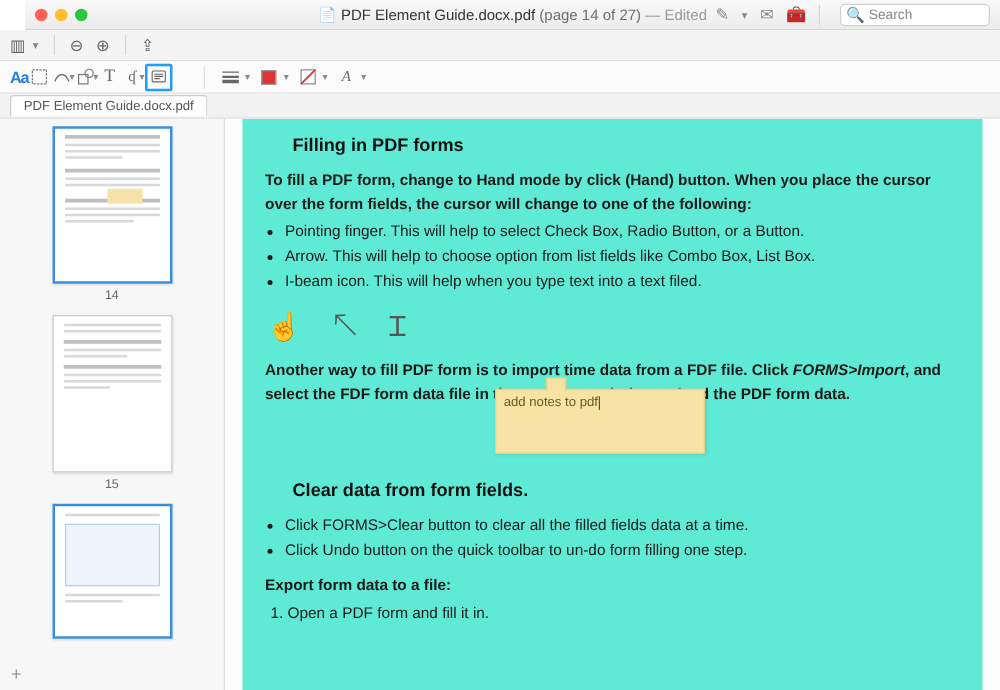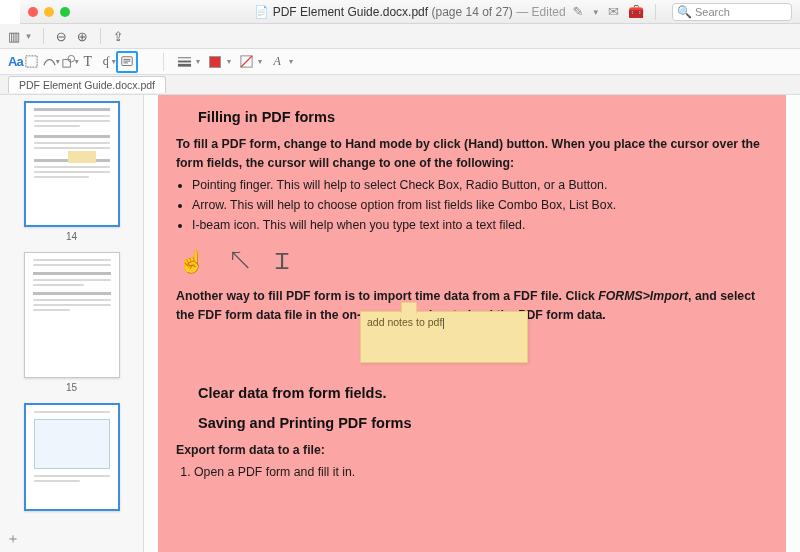--- a/index.html
+++ b/index.html
@@ -38,32 +38,32 @@
   .vsep { width:1px; height:18px; background:#dedede; margin:0 3px;}
   .swatch { width:12px; height:12px; border:1px solid #999; }
   .swatch.red { background:#d33; }
 
   
   .tabstrip { height:20px; background:#f2f2f2; border-bottom:1px solid #dcdcdc; font-size:10.5px; display:flex; align-items:center; padding-left:8px; color:#555; }
   .tab { padding:2px 10px; border:1px solid #cfcfcf; border-bottom:none; background:#fff; border-radius:3px 3px 0 0;}
 
   
   .main { display:flex; height:calc(552px - 24px - 25px - 26px - 20px); }
-  .sidebar { width:144px; background:#f7f7f7; border-right:1px solid #dedede; overflow:hidden; padding:6px 0 0 0; position:relative;}
+  .sidebar { width:180px; background:#f7f7f7; border-right:1px solid #dedede; overflow:hidden; padding:6px 0 0 0; position:relative;}
   .thumbwrap { text-align:center; margin-bottom:10px;}
   .thumb { width:96px; height:126px; margin:0 auto 4px auto; background:#fff; border:1px solid #c8c8c8; box-shadow:0 1px 2px rgba(0,0,0,.12); position:relative; overflow:hidden;}
   .thumb.sel { border:2px solid #3b8de0; }
   .thumb .ln { height:2px; background:#d8d8d8; margin:3px 8px; border-radius:1px;}
   .thumb .hd { height:3px; background:#bfbfbf; margin:5px 8px 4px 8px;}
   .thumb .sticky { position:absolute; background:#f4e2a8; }
   .pgnum { font-size:10px; color:#666;}
   .sidebar .add { position:absolute; left:6px; bottom:4px; color:#8a8a8a; font-size:14px;}
 
   .page-area { flex:1; background:#fdfdfd; overflow:hidden; position:relative;}
-  .page { margin:0 14px; padding:0 18px 40px 18px; background:#fca5a5; height:100%; overflow:hidden;}
+  .page { margin:0 14px; padding:0 18px 40px 18px; background:#5eead4; height:100%; overflow:hidden;}
   h2.pdfh { font-size:14.5px; font-weight:700; margin:14px 0 10px 22px; color:#111;}
   .body { font-size:12.3px; line-height:1.55; color:#1a1a1a; }
   ul.bul { margin:3px 0 8px 16px; padding:0;}
   ul.bul li { margin:1px 0; list-style:disc; }
   .cursor-row { margin:10px 0 8px 2px; font-size:22px; color:#555; letter-spacing:10px;}
   .sticky-note { position:absolute; width:168px; height:52px; background:#f7e4a5; border:1px solid #e8cf7f; box-shadow:1px 1px 3px rgba(0,0,0,.1); font-size:10.5px; color:#6a5a25; padding:4px 6px;}
   .sticky-note::before { content:""; position:absolute; top:-10px; left:40px; width:14px; height:10px; background:#f7e4a5; border:1px solid #e8cf7f; border-bottom:none;}
   ol.num { margin:3px 0 0 18px; padding:0;}
   ol.num li { margin:1px 0;}
   .para { margin:2px 0;font-weight:bold;}
@@ -230,23 +230,26 @@
           <span>Another way to fill PDF form is to import time data from a FDF file. Click </span><span class="ital">FORMS&gt;Import</span><span>, and select the FDF form data file in the on-screen window to load the PDF form data.</span>
         </div>
       </div>
 
       <div class="sticky-note" style="left:216px; top:216px;">
         <span>add notes to pdf</span><span style="border-right:1px solid #555;display:inline-block;height:11px;vertical-align:middle;margin-left:1px;"></span>
       </div>
 
       <h2 class="pdfh" style="margin-top:60px;">Clear data from form fields.</h2>
       <div class="body">
-      </div>
-
-      <h2 class="pdfh">Saving and Printing PDF forms</h2>
+        <ul class="bul">
+          <li>Click FORMS&gt;Clear button to clear all the filled fields data at a time.</li>
+          <li>Click Undo button on the quick toolbar to un-do form filling one step.</li>
+        </ul>
+      </div>
+
       <div class="body">
         <div class="para">Export form data to a file:</div>
         <ol class="num">
           <li>Open a PDF form and fill it in.</li>
 
         </ol>
       </div>
     </div>
   </div>
 </div>

